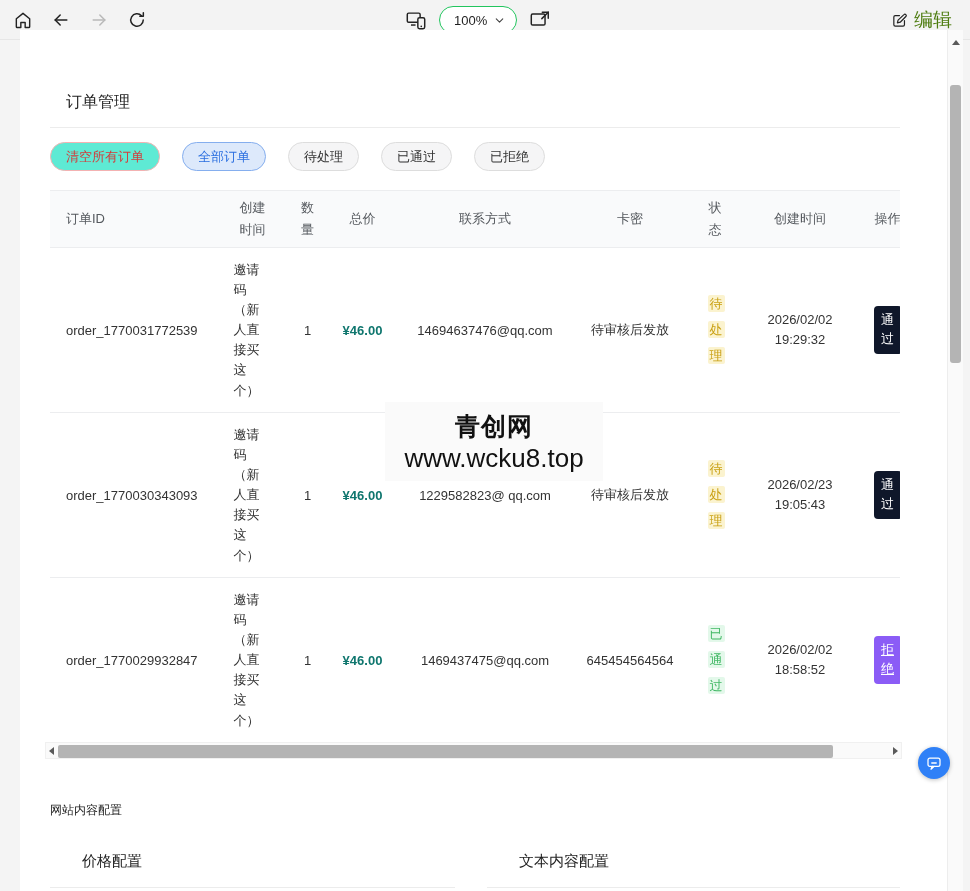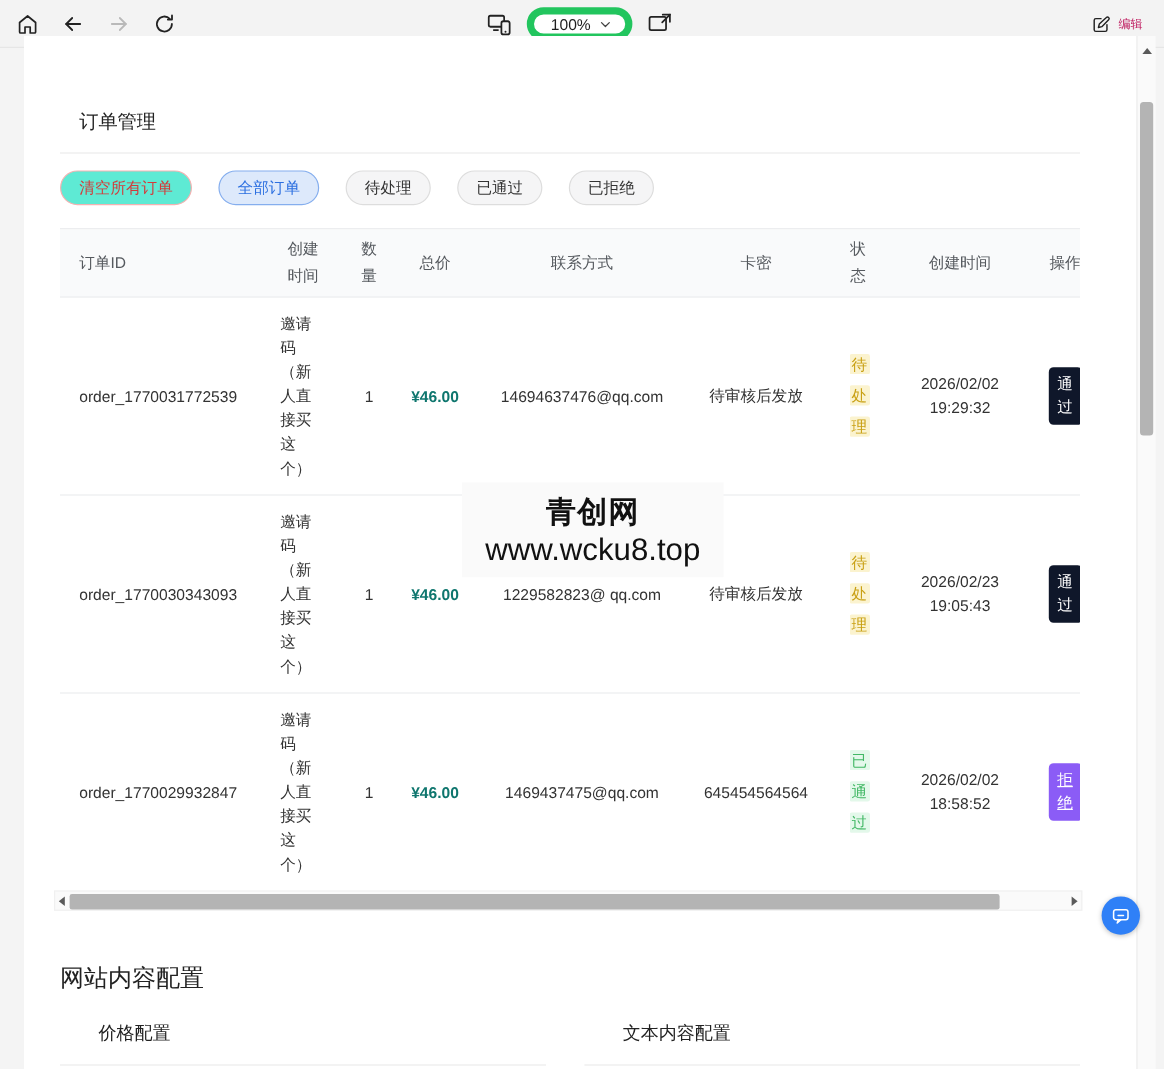--- a/index.html
+++ b/index.html
@@ -5,25 +5,25 @@
   * { margin:0; padding:0; box-sizing:border-box; }
   html,body { width:970px; height:891px; overflow:hidden;
     font-family:"Liberation Sans","DejaVu Sans",sans-serif; background:#f4f4f4; }
 
   
   .toolbar { position:absolute; left:0; top:0; width:970px; height:40px;
     background:#f3f3f3; border-bottom:1px solid #e6e6e6; }
   .tb-left { position:absolute; left:12px; top:0; height:40px; display:flex; align-items:center; gap:16px; }
   .tb-btn { width:22px; height:22px; display:flex; align-items:center; justify-content:center; cursor:pointer; }
   .tb-center { position:absolute; left:405px; top:0; height:40px; display:flex; align-items:center; gap:12px; }
-  .zoom-pill { background:#fff; border:6px solid #22c55e; border-radius:15px; height:28px;
+  .zoom-pill { background:#fff; border:1px solid #22c55e; border-radius:15px; height:28px;
     padding:0 10px 0 14px; display:flex; align-items:center; gap:6px; }
   .zoom-pill .val { font-size:13px; color:#1f1f1f; }
   .tb-right { position:absolute; right:18px; top:0; height:40px; display:flex; align-items:center; gap:6px; }
-  .tb-right .lbl { font-size:10px; color:#be185d; }
+  .tb-right .lbl { font-size:19px; color:#4d7c0f; }
 
   
   .card { position:absolute; left:20px; top:30px; width:927px; height:861px; background:#fff; }
 
   .page-title { position:absolute; left:46px; top:62px; font-size:16px; color:#222; }
   .title-rule { position:absolute; left:30px; top:97px; width:850px; height:1px; background:#ececec; }
 
   
   .filters { position:absolute; left:30px; top:112px; display:flex; gap:22px; }
   .pill { border-radius:15px; height:29px; padding:0 15px; font-size:13px; display:flex;
@@ -70,21 +70,21 @@
   .hscroll { position:absolute; left:25px; top:712px; width:857px; height:17px;
     background:#fafafa; border:1px solid #f0f0f0; display:flex; align-items:center; }
   .hs-arrow { width:11px; height:100%; display:flex; align-items:center; justify-content:center; cursor:pointer; }
   .tri-left  { width:0; height:0; border-top:4px solid transparent; border-bottom:4px solid transparent; border-right:5px solid #5a5a5a; }
   .tri-right { width:0; height:0; border-top:4px solid transparent; border-bottom:4px solid transparent; border-left:5px solid #5a5a5a; }
   .hs-track { flex:1; height:100%; position:relative; }
   .hs-thumb { position:absolute; left:1px; top:1.5px; height:13px; width:93%;
     background:#b4b4b4; border-radius:2px; cursor:grab; }
 
   
-  .section-title { position:absolute; left:30px; top:772px; font-size:20px; color:#222; }
+  .section-title { position:absolute; left:30px; top:772px; font-size:12px; color:#222; }
   .subcol { position:absolute; top:822px; height:36px; border-bottom:1px solid #ececec; }
   .subcol.left  { left:30px;  width:405px; }
   .subcol.right { left:467px; width:413px; }
   .subcol .h { font-size:15px; color:#222;margin-left:32px; }
 
   
   .vscroll { position:absolute; left:947px; top:30px; width:16px; height:861px;
     background:#fafafa; border-left:1px solid #ededed; }
   .vs-up { position:absolute; left:0; top:10px; width:16px; display:flex; justify-content:center; cursor:pointer; }
   .tri-up { width:0; height:0; border-left:4px solid transparent; border-right:4px solid transparent; border-bottom:5px solid #5a5a5a; }

